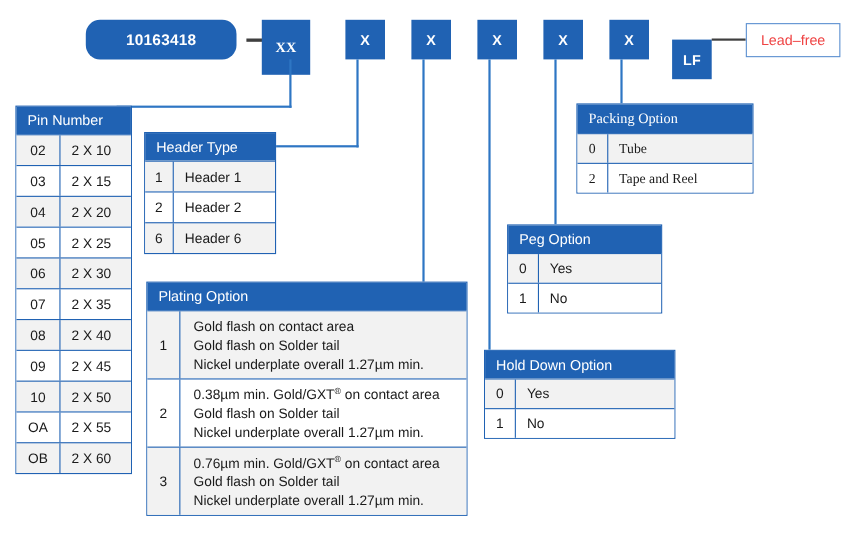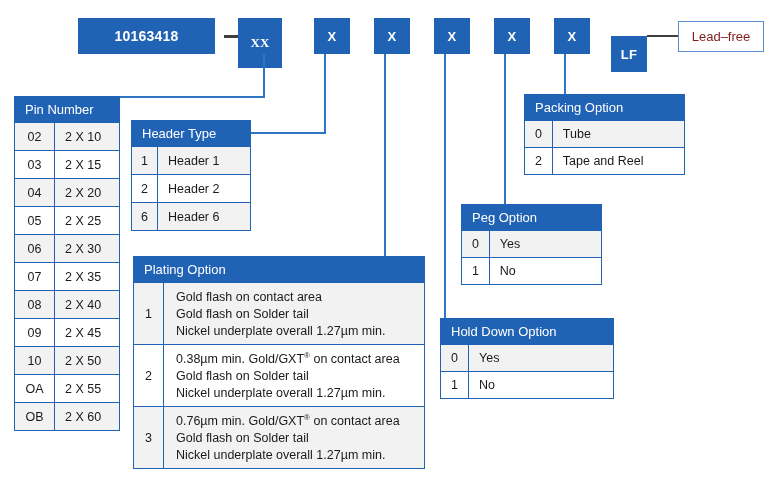--- a/index.html
+++ b/index.html
@@ -21,37 +21,37 @@
     position: absolute;
     background: #2062b3;
     color: #ffffff;
     font-weight: bold;
     font-size: 13px;
     display: flex;
     align-items: center;
     justify-content: center;
     letter-spacing: .2px;
   }
-  .code-box.wide { font-size: 14px; }
+  .code-box.wide { font-size: 14px; border-radius: 13px; }
 
   .dash {
     position: absolute;
     background: #3f3f3f;
     height: 3px;
   }
 
   .leadfree-box {
     position: absolute;
     background: #ffffff;
     border: 1.5px solid #5b8fd0;
     display: flex;
     align-items: center;
     justify-content: center;
     font-size: 13px;
-    color: #7f1d1d;
+    color: #ef4444;
   }
   .leadfree-lead {
     position: absolute;
     background: #3f3f3f;
     height: 2px;
   }
 
   
   .lv { position: absolute; width: 2px;  background: #2e76c4; }
   .lh { position: absolute; height: 2px; background: #2e76c4; }
@@ -295,21 +295,21 @@
       <div class="c-code">0</div>
       <div class="c-desc">Yes</div>
     </div>
     <div class="row">
       <div class="c-code">1</div>
       <div class="c-desc">No</div>
     </div>
   </div>
 </div>
 
-<div class="tbl mini" id="packing-table" style="left:524px; top:94px; width:161px;">
+<div class="tbl mini" id="packing-table" style="left:524px; top:94px; width:161px;font-family:Liberation Serif, serif;">
   <div class="tbl-head">Packing Option</div>
   <div>
     <div class="row">
       <div class="c-code">0</div>
       <div class="c-desc">Tube</div>
     </div>
     <div class="row">
       <div class="c-code">2</div>
       <div class="c-desc">Tape and Reel</div>
     </div>

